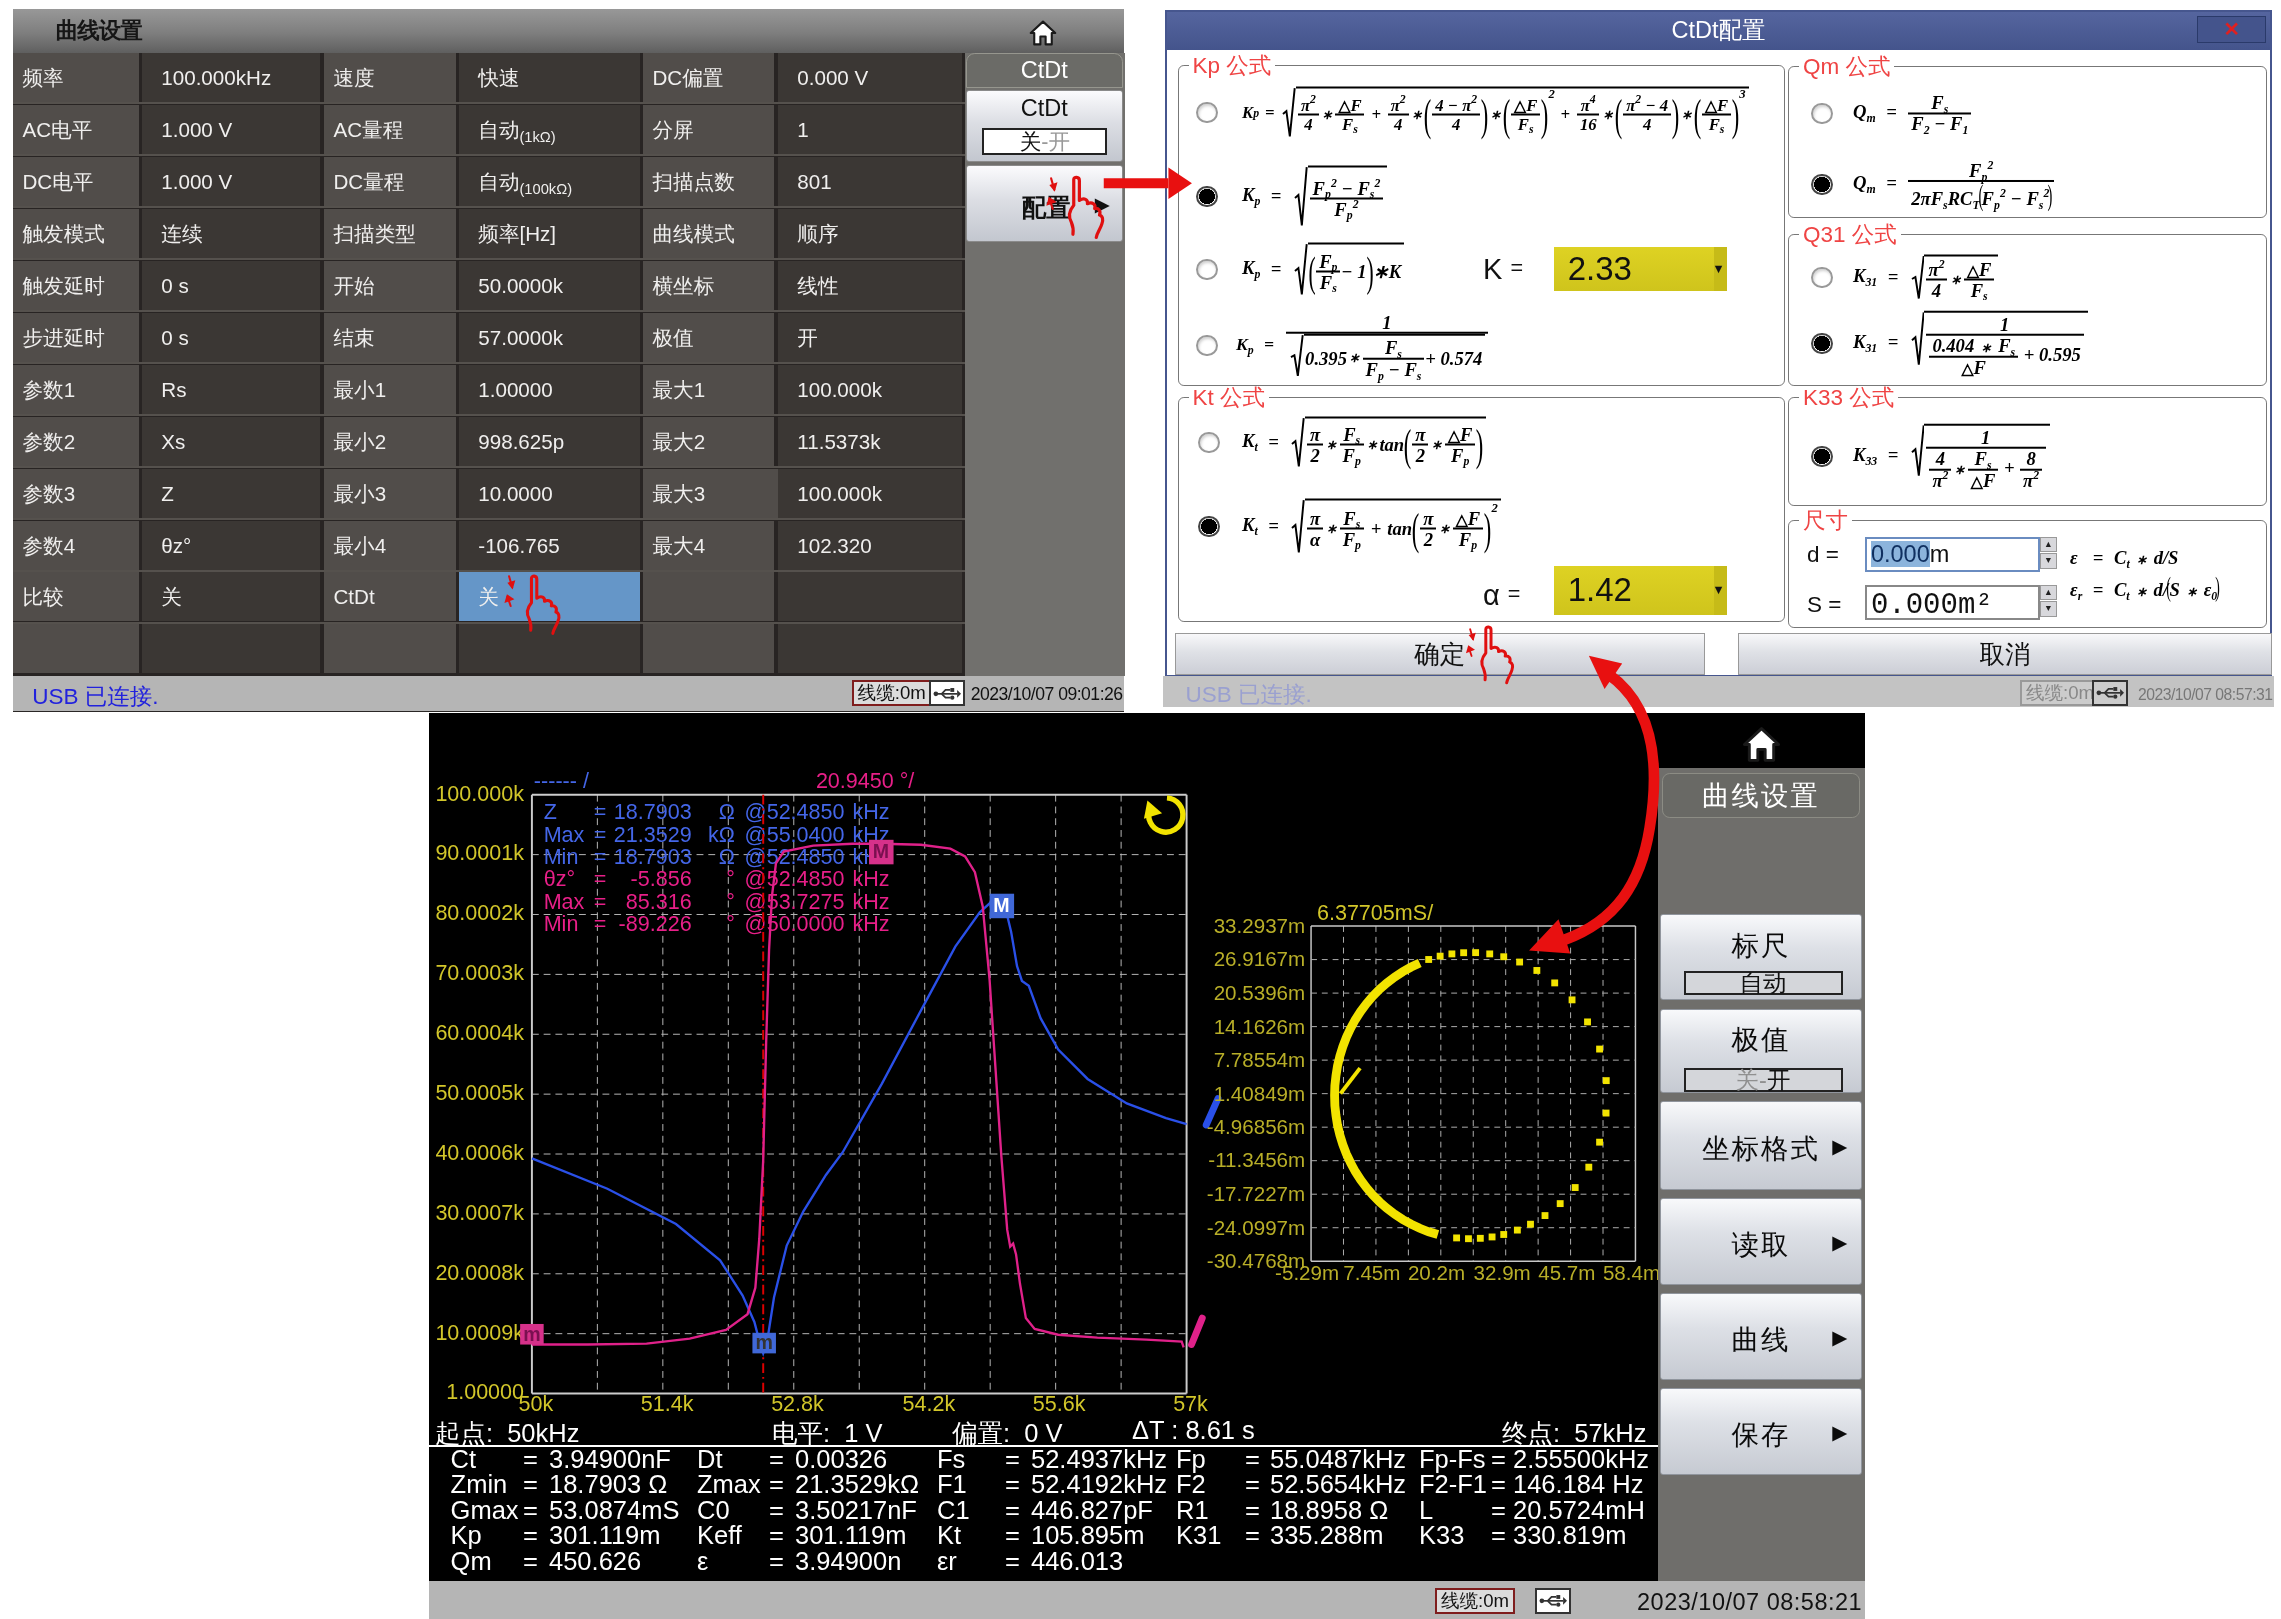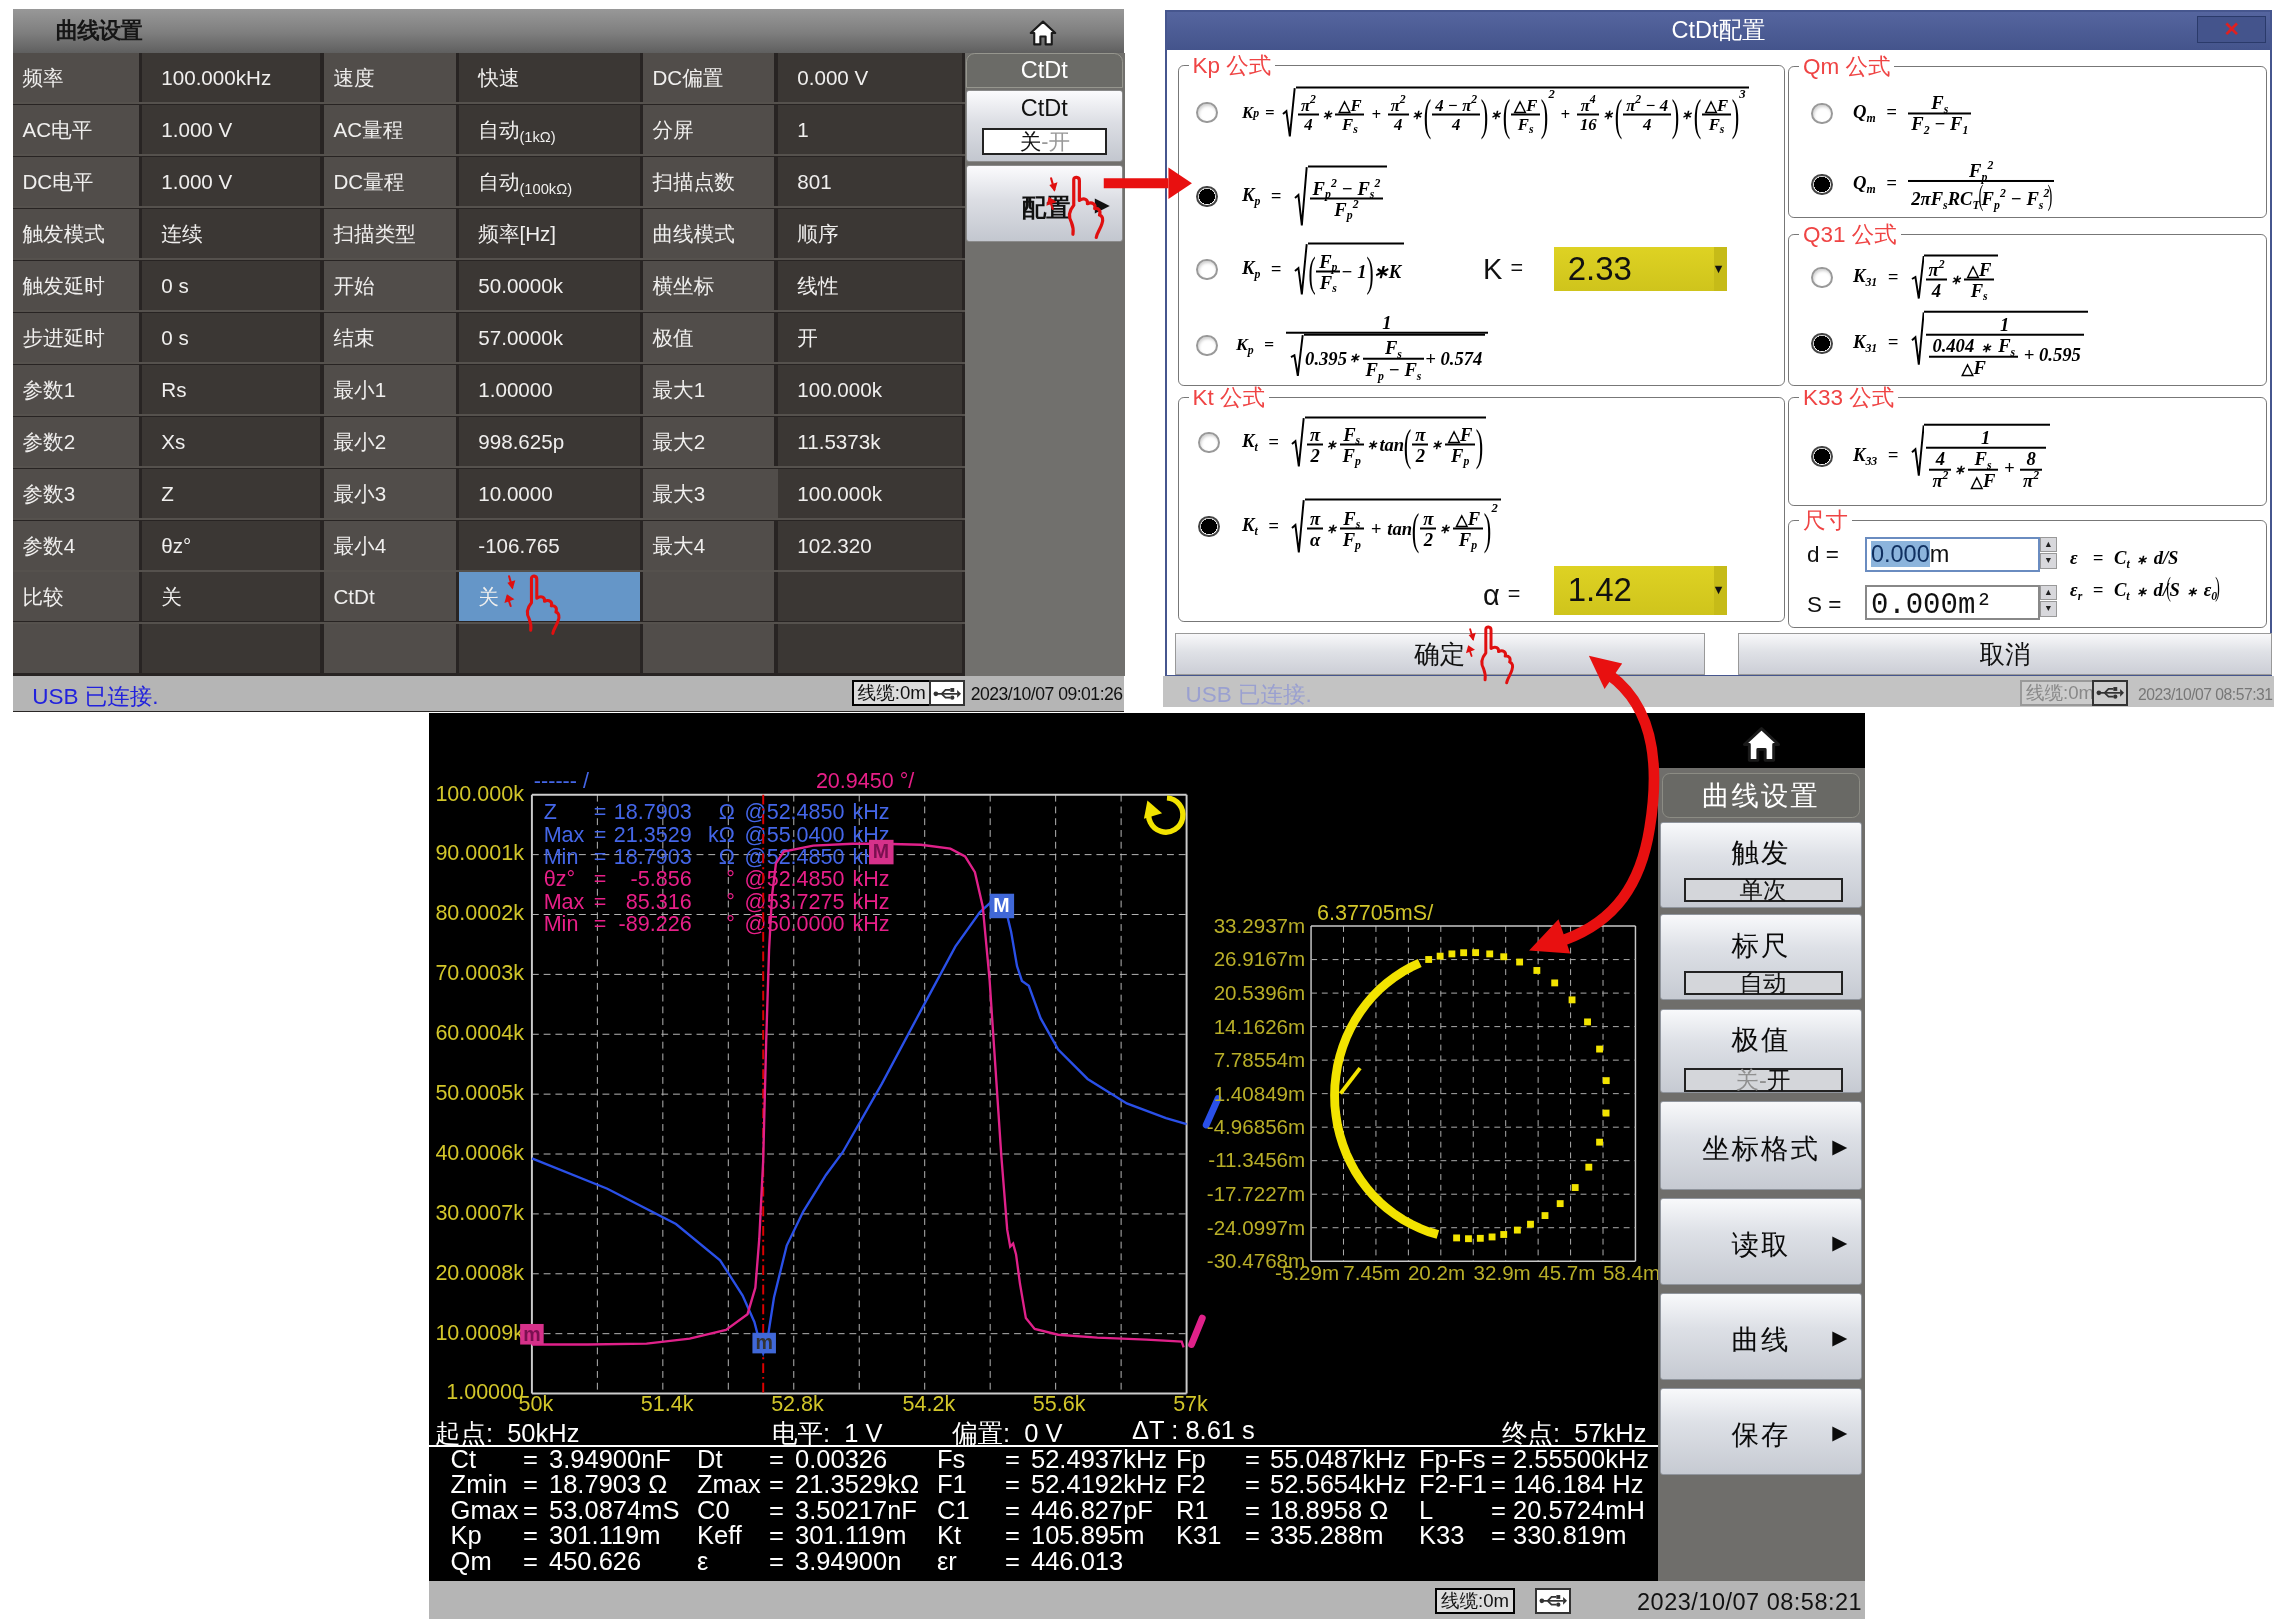--- a/index.html
+++ b/index.html
@@ -25,21 +25,21 @@
   border:1px solid #8a8a8a; border-radius:2.9px; color:#111; text-align:center; }
 #pa-b1 { top:37px; height:72px; font-size:23.5px; }
 #pa-b1 .t { margin-top:3.9px; }
 .offon { position:absolute; left:15.7px; top:37px; width:125px; height:27.4px; background:#fff;
   border:2px solid #222; font-size:21.6px; line-height:23.5px; text-align:center; color:#111; }
 #pa-b2 { top:112px; height:77px; font-size:24.5px; font-weight:bold; }
 #pa-b2 .t { position:absolute; left:55px; top:25.5px; }
 #pa-b2 .arr { position:absolute; right:11.8px; top:27.4px; font-size:19.6px; font-weight:normal; }
 #pa-status { position:absolute; left:0; top:667px; width:1111px; height:35px; background:#b5b5b5; font-size:22.5px; }
 #pa-status .usbt { position:absolute; left:19.6px; top:4.9px; color:#2222dd; }
-.sbox { position:absolute; top:3.9px; height:26.5px; background:#dcdcdc; border:2px solid #000000;
+.sbox { position:absolute; top:3.9px; height:26.5px; background:#dcdcdc; border:2px solid #7f1d1d;
   font-size:18.6px; line-height:22.5px; color:#111; padding:0 3.9px; white-space:nowrap; }
 .ubox { position:absolute; top:3.9px; height:26.5px; width:36px; background:#fff; border:2px solid #333; }
 .ubox svg { margin:2.9px 0 0 1px; }
 .dt { position:absolute; top:7.8px; color:#111; font-size:18.6px; white-space:nowrap; letter-spacing:-0.5px; }
 
 
 #pb { position:absolute; left:1165px; top:9.8px; width:1107px; height:667px; background:#fff;
   border:2px solid #46568e; }
 #pb-title { position:absolute; left:0; top:0; width:100%; height:38px; background:linear-gradient(#55659f,#44548c);
   color:#fff; font-size:23.5px; text-align:center; line-height:37px; }
@@ -770,24 +770,20 @@
 <span class="rt" style="left:120px;top:848px">450.626</span>
 <span class="rt" style="left:268px;top:848px">ε</span>
 <span class="rt" style="left:340px;top:848px">=</span>
 <span class="rt" style="left:366px;top:848px">3.94900n</span>
 <span class="rt" style="left:508px;top:848px">εr</span>
 <span class="rt" style="left:576px;top:848px">=</span>
 <span class="rt" style="left:602px;top:848px">446.013</span>
   </div>
   <div id="pc-side">
     <div id="pc-head">曲线设置</div>
-<div class="sbtn" style="top:54px;height:86px">
-          <div class="bt"><span style="position:relative;top:11.8px">触发</span></div>
-          <div class="inset" style="top:55px">单次</div>
-        </div>
         <div class="sbtn" style="top:146px;height:86px">
           <div class="bt"><span style="position:relative;top:12.7px">标尺</span></div>
           <div class="inset" style="top:56px">自动</div>
         </div>
         <div class="sbtn" style="top:241px;height:84px">
           <div class="bt"><span style="position:relative;top:11.8px">极值</span></div>
           <div class="inset" style="top:58px"><span style="color:#909090">关-</span>开</div>
         </div>
         <div class="sbtn" style="top:333px;height:89px">
           <div class="bt"><span style="position:relative;top:29px">坐标格式</span></div>

